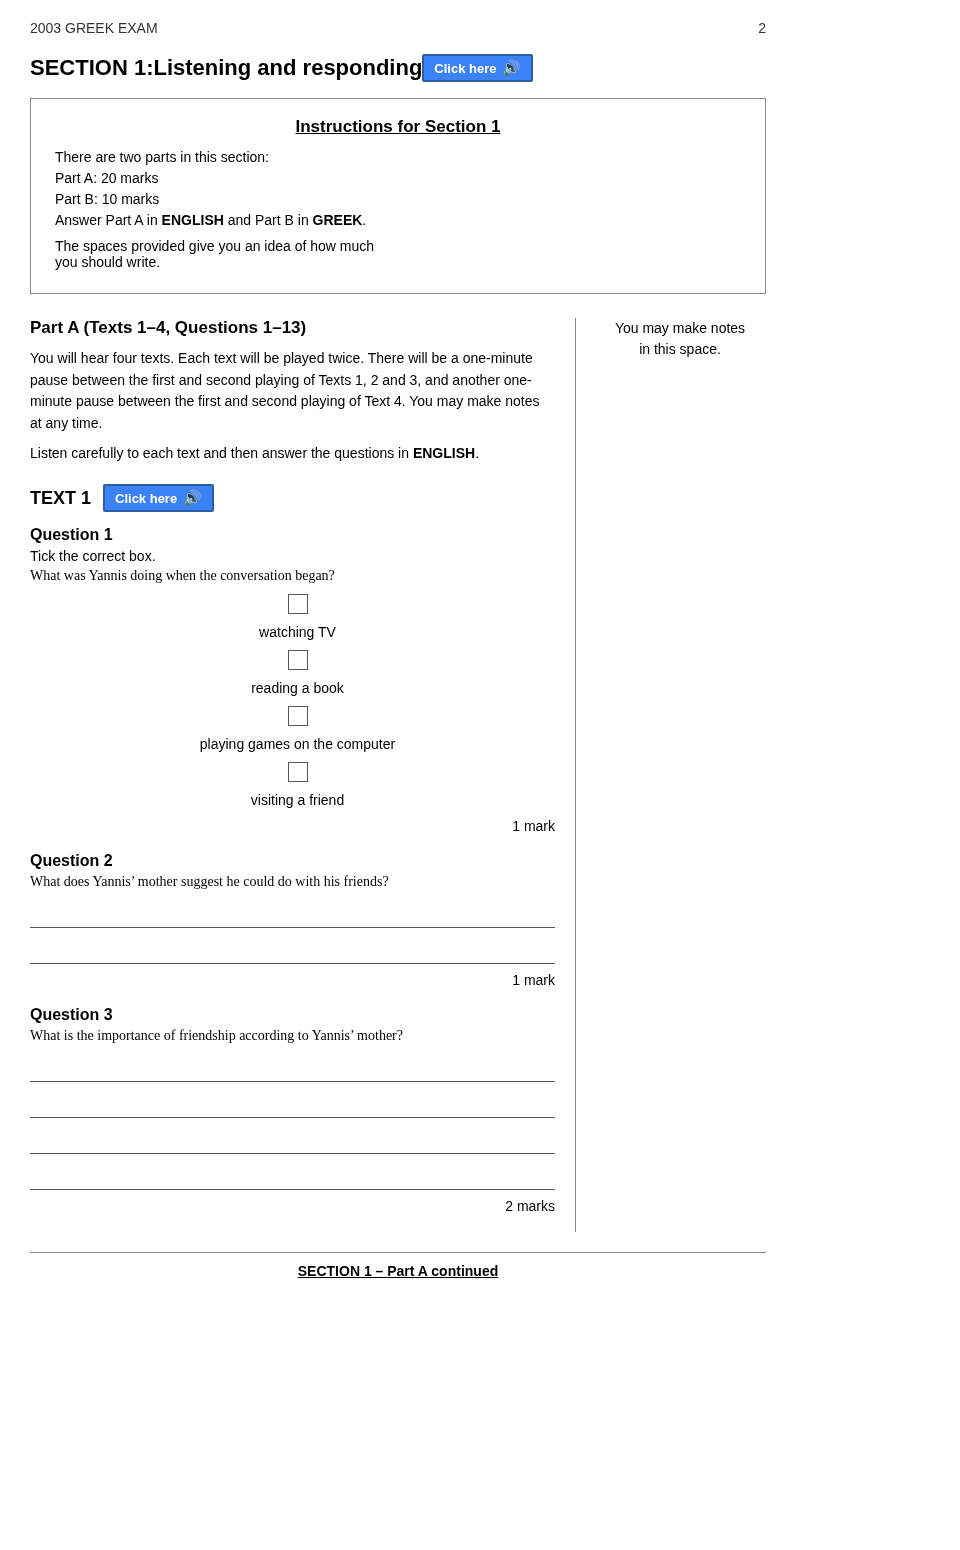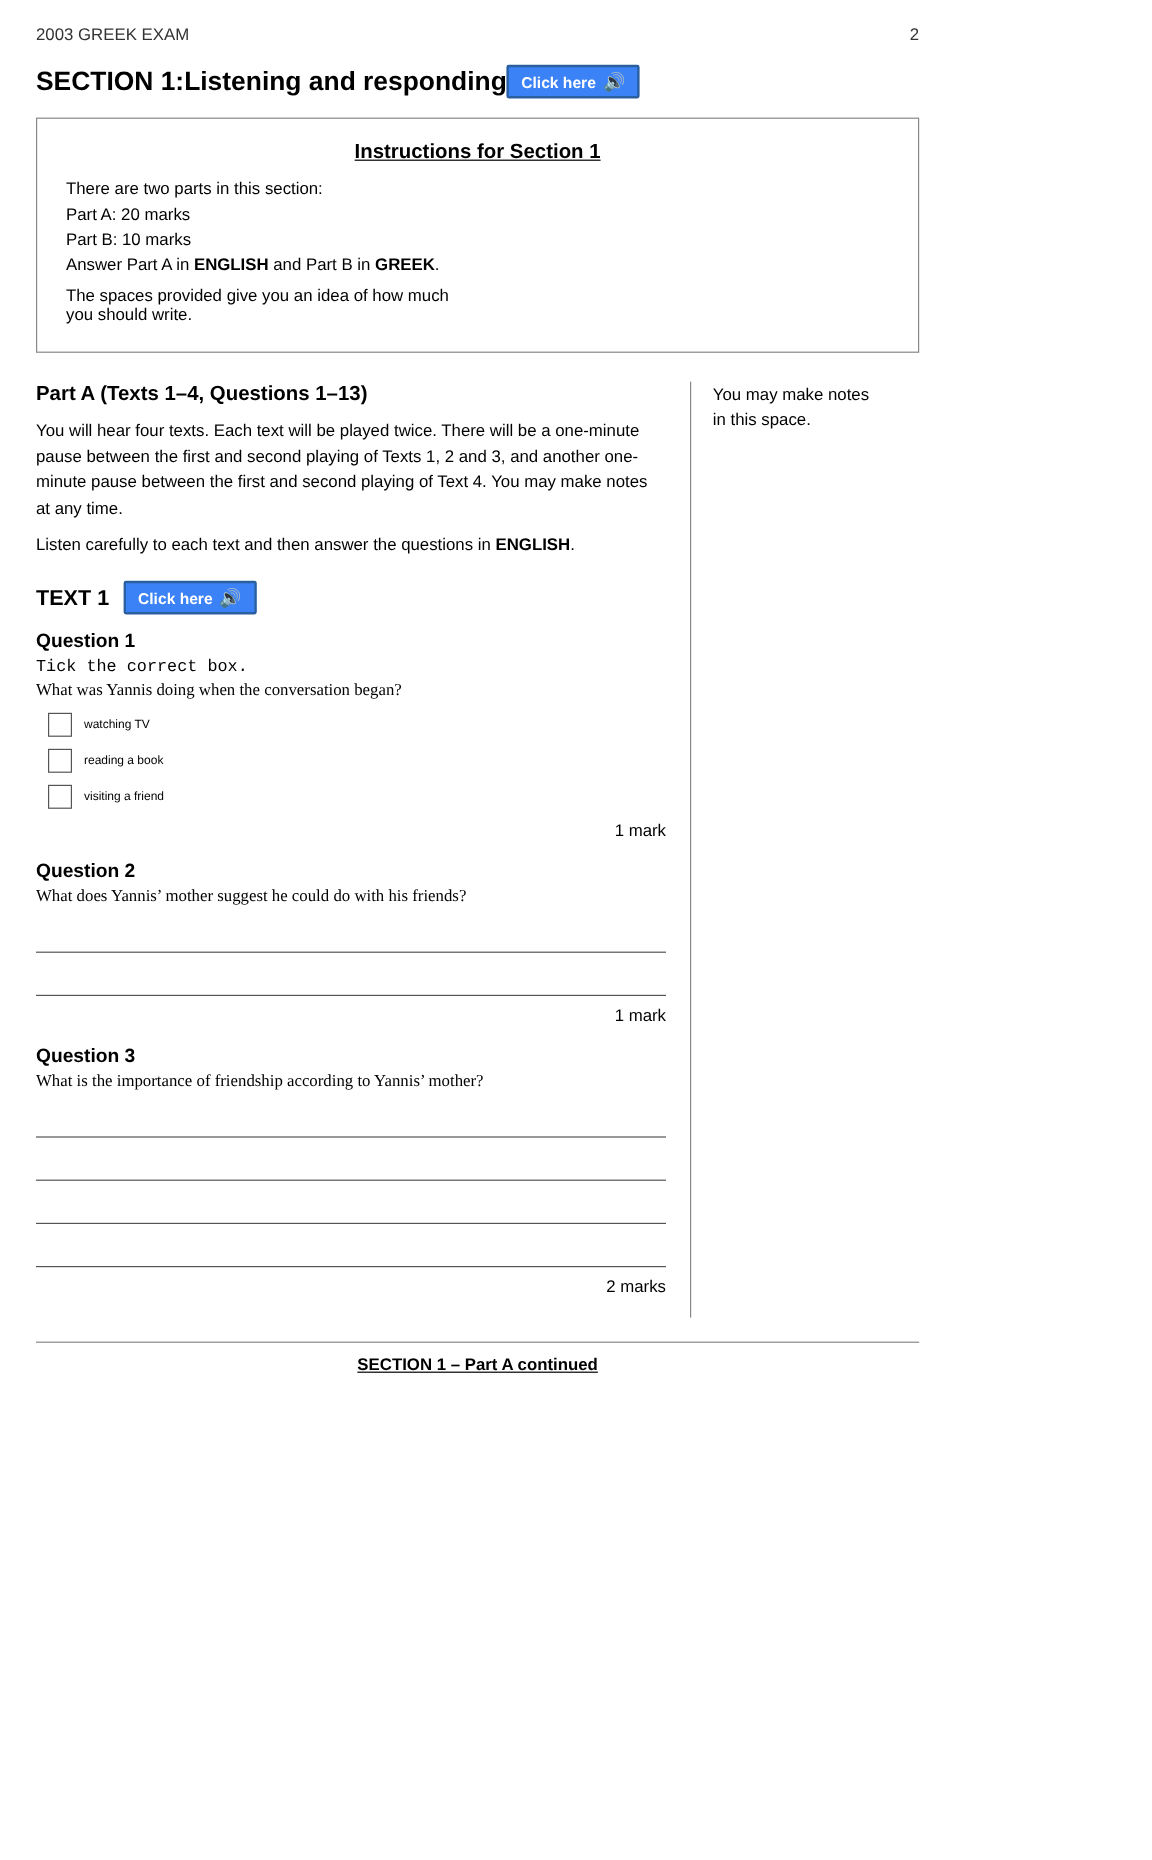--- a/index.html
+++ b/index.html
@@ -132,41 +132,41 @@
 
     .question-heading {
       font-size: 16px;
       font-weight: bold;
       margin-bottom: 4px;
     }
 
     .question-instruction {
       font-size: 14px;
       margin-bottom: 4px;
-      font-family: Liberation Mono, monospace;
     }
 
     .question-text {
       font-size: 14px;
       margin-bottom: 10px;
       font-family: Liberation Serif, serif;
     }
 
     .checkbox-list {
       list-style: none;
       margin-left: 10px;
       margin-bottom: 10px;
     }
 
     .checkbox-list li {
       display: flex;
       align-items: center;
       margin-bottom: 10px;
-      font-size: 10px;
+      font-size: 14px;
       gap: 10px;
+      flex-direction: column;
     }
 
     .checkbox-box {
       width: 20px;
       height: 20px;
       border: 1.5px solid #555;
       display: inline-block;
       flex-shrink: 0;
     }
 
@@ -181,21 +181,21 @@
     }
 
     .answer-line {
       border-bottom: 1px solid #555;
       height: 28px;
       margin-bottom: 8px;
     }
 
     .notes-label {
       font-size: 14px;
-      text-align: left;
+      text-align: center;
       line-height: 1.5;
     }
 
     .page-footer {
       text-align: center;
       font-size: 14px;
       border-top: 1.5px solid #888;
       margin-top: 20px;
       padding-top: 10px;
     }
@@ -267,20 +267,24 @@
           <li>
             <span class="checkbox-box"></span>
             <span>watching TV</span>
           </li>
           <li>
             <span class="checkbox-box"></span>
             <span>reading a book</span>
           </li>
           <li>
             <span class="checkbox-box"></span>
+            <span>playing games on the computer</span>
+          </li>
+          <li>
+            <span class="checkbox-box"></span>
             <span>visiting a friend</span>
           </li>
         </ul>
 
         <div class="mark-line">1 mark</div>
       </div>
 
       <div>
         <div class="question-heading">Question 2</div>
         <p class="question-text">What does Yannis’ mother suggest he could do with his friends?</p>

